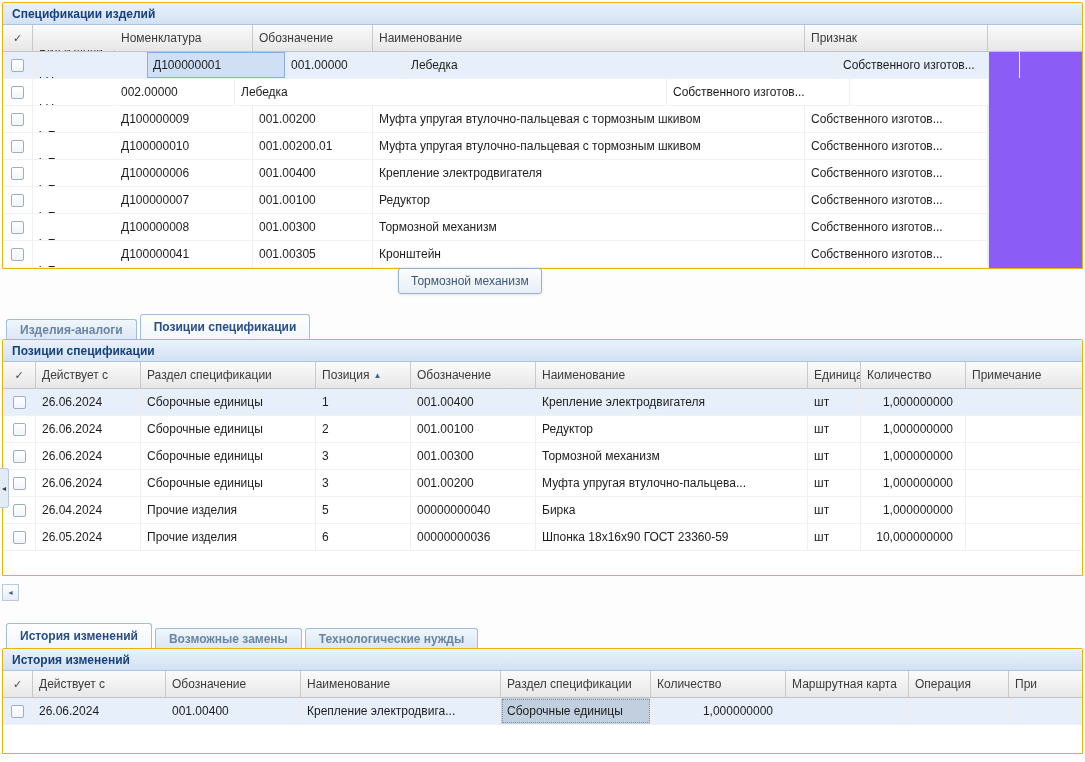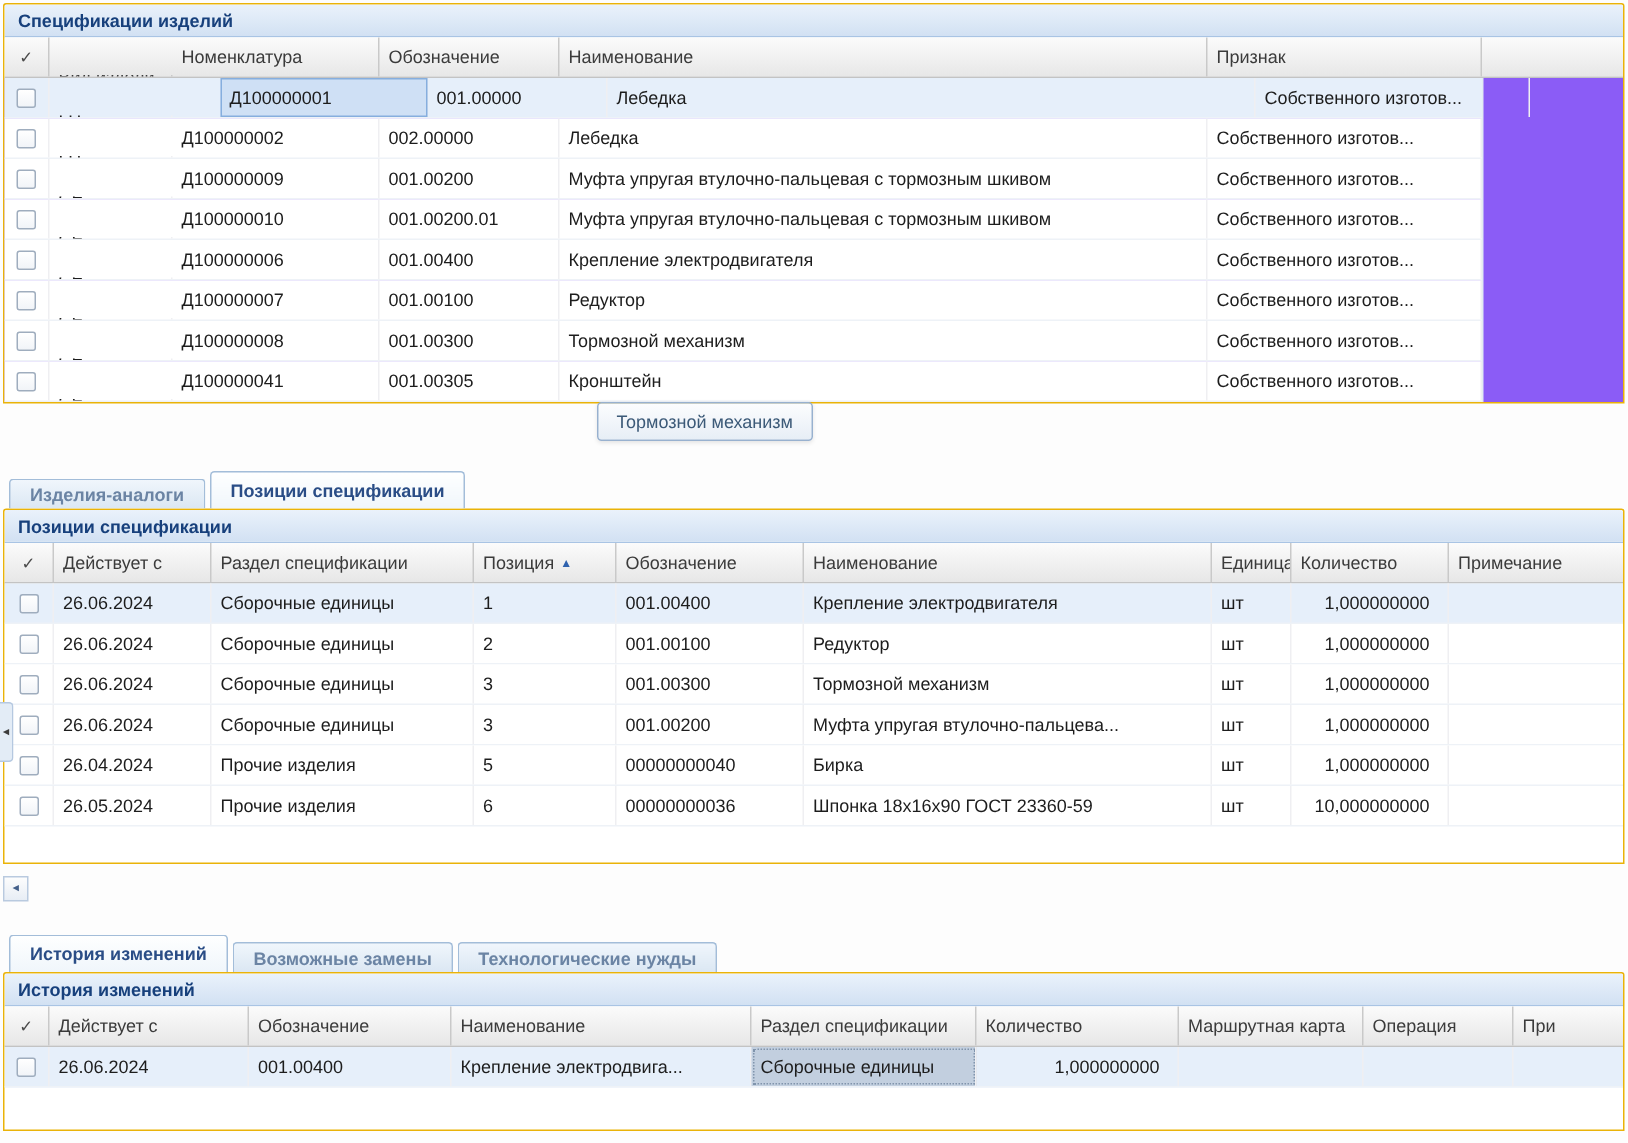--- a/index.html
+++ b/index.html
@@ -137,21 +137,20 @@
             <div class="td c2 focus">Д100000001</div>
             <div class="td c3">001.00000</div>
             <div class="td c4">Лебедка</div>
             <div class="td c5">Собственного изготов...</div>
           </div>
           <div class="tr">
             <div class="td c0 chkcell">
                 <span class="checkbox"></span>
               </div>
             <div class="td c1">ГП</div>
-            <div class="td c2">Д100000002</div>
             <div class="td c3">002.00000</div>
             <div class="td c4">Лебедка</div>
             <div class="td c5">Собственного изготов...</div>
           </div>
           <div class="tr">
             <div class="td c0 chkcell">
                 <span class="checkbox"></span>
               </div>
             <div class="td c1">СЕ</div>
             <div class="td c2">Д100000009</div>

